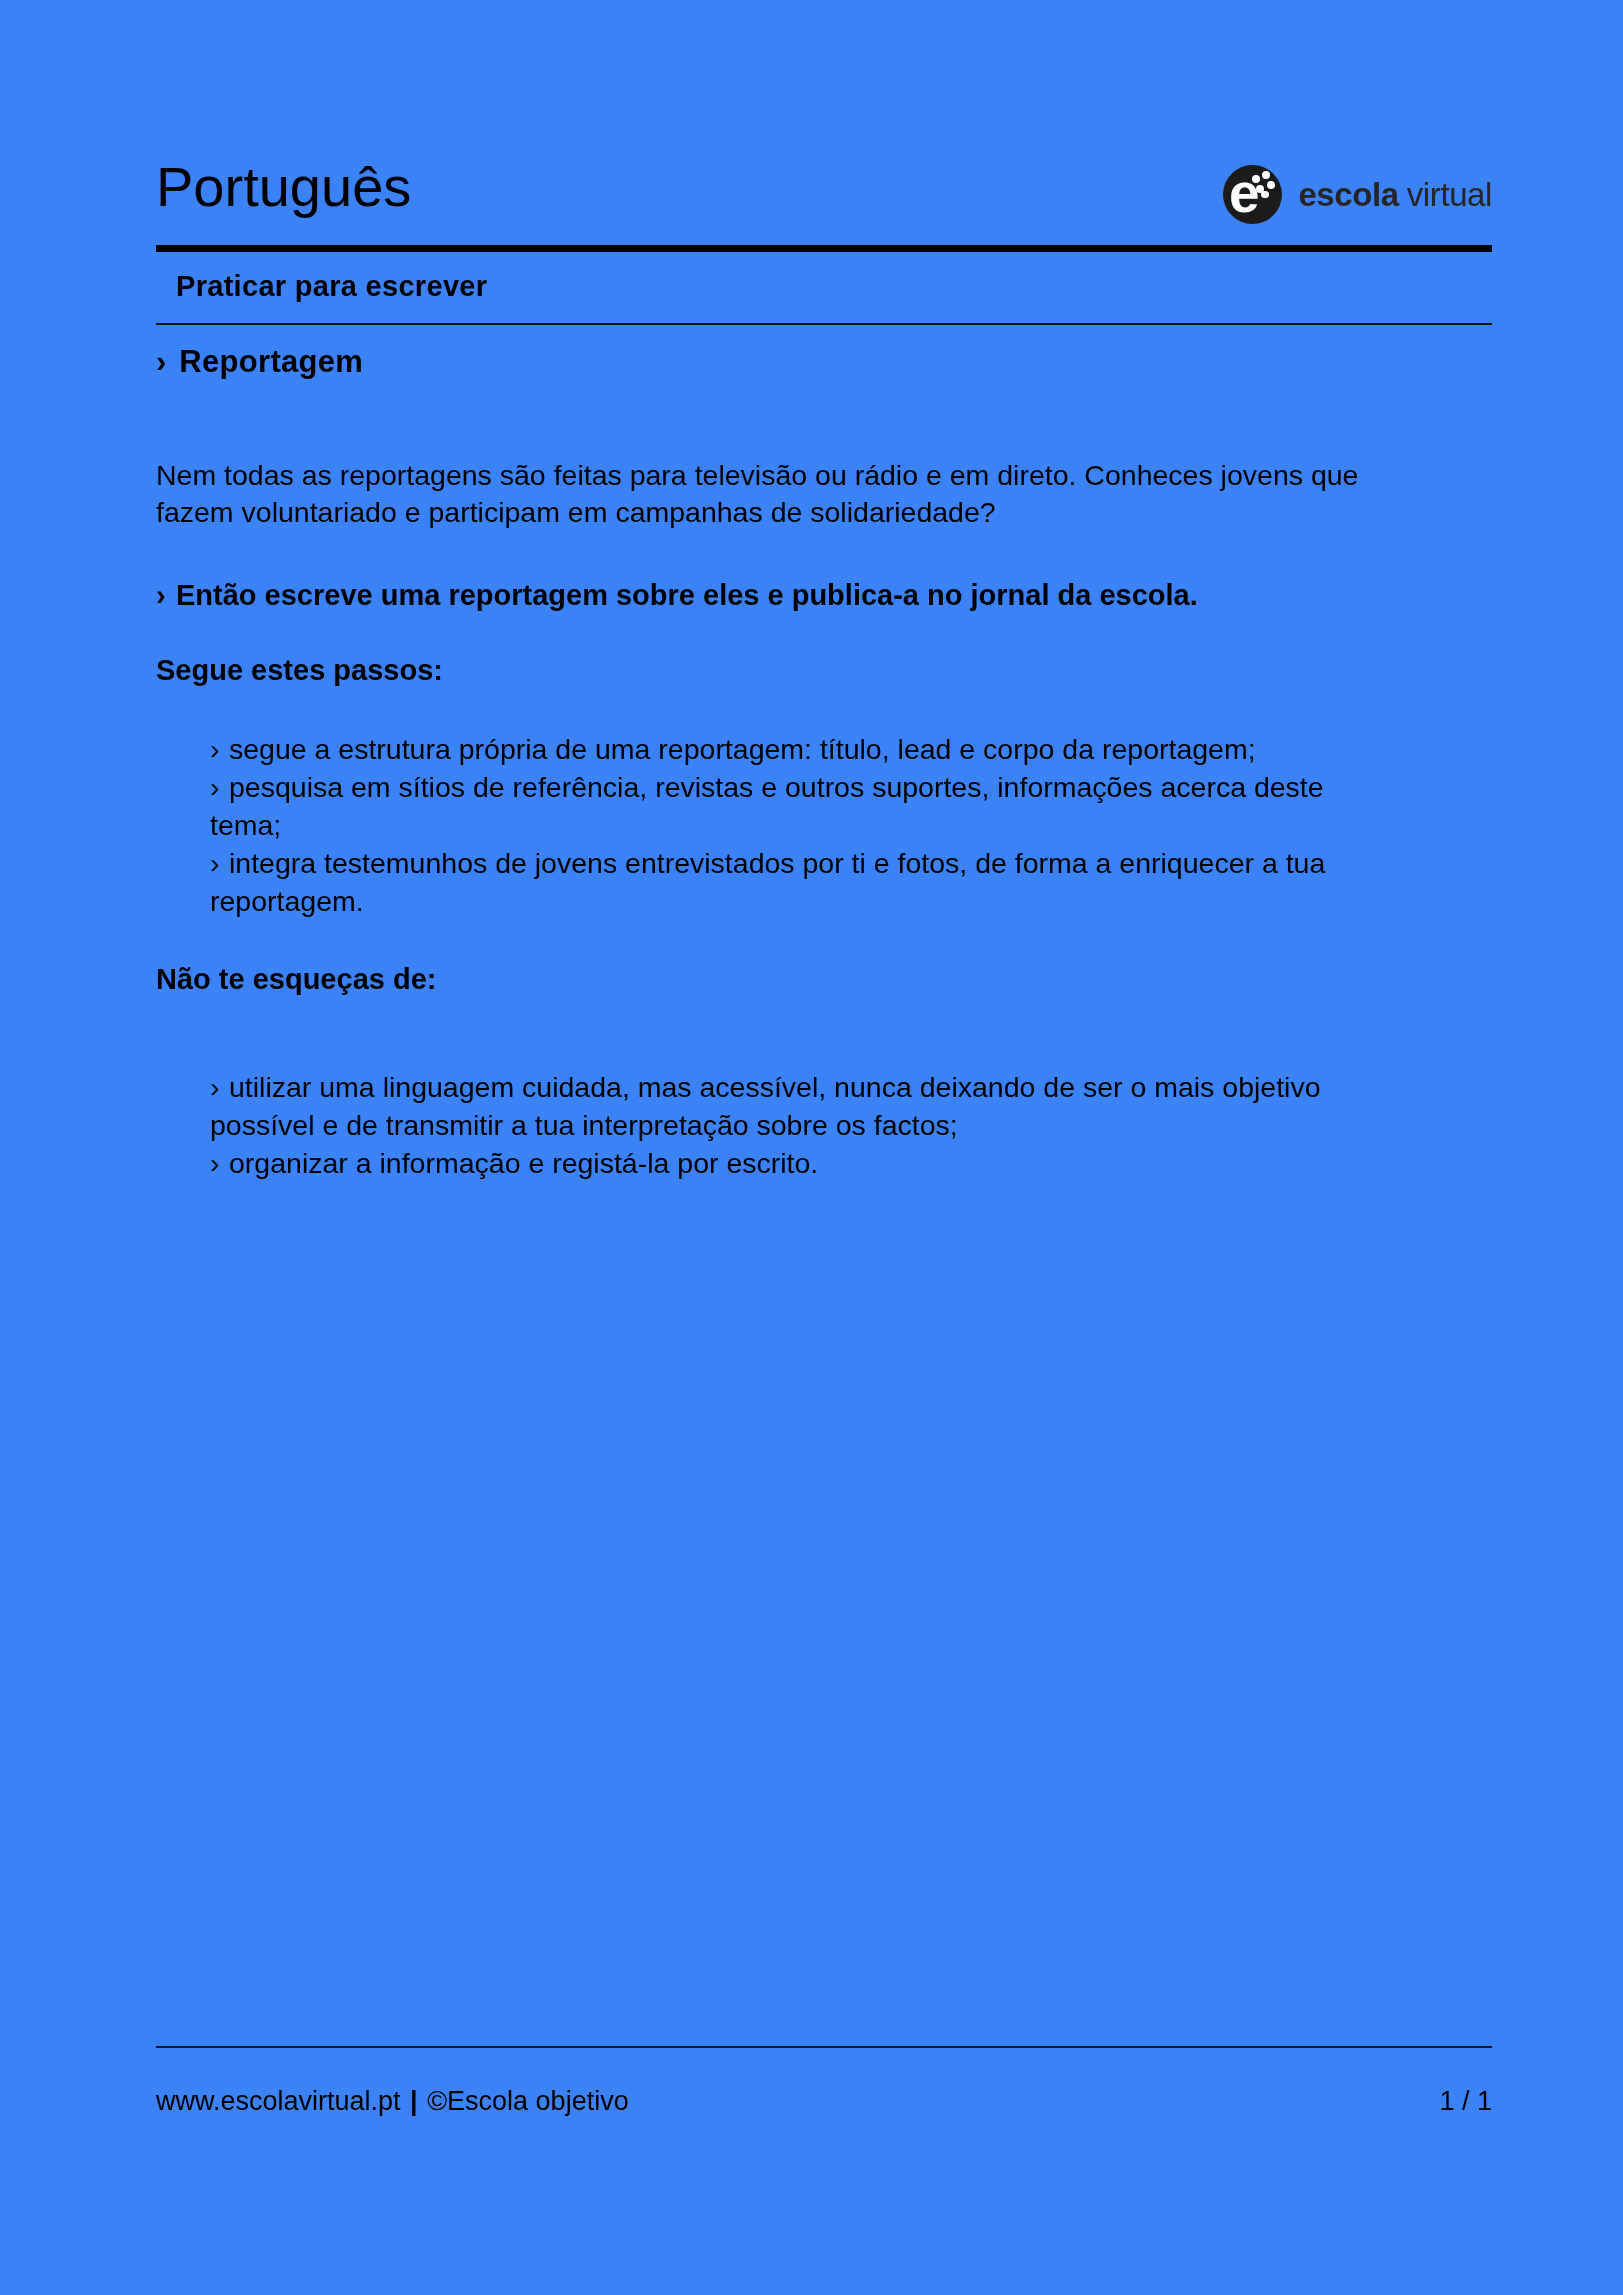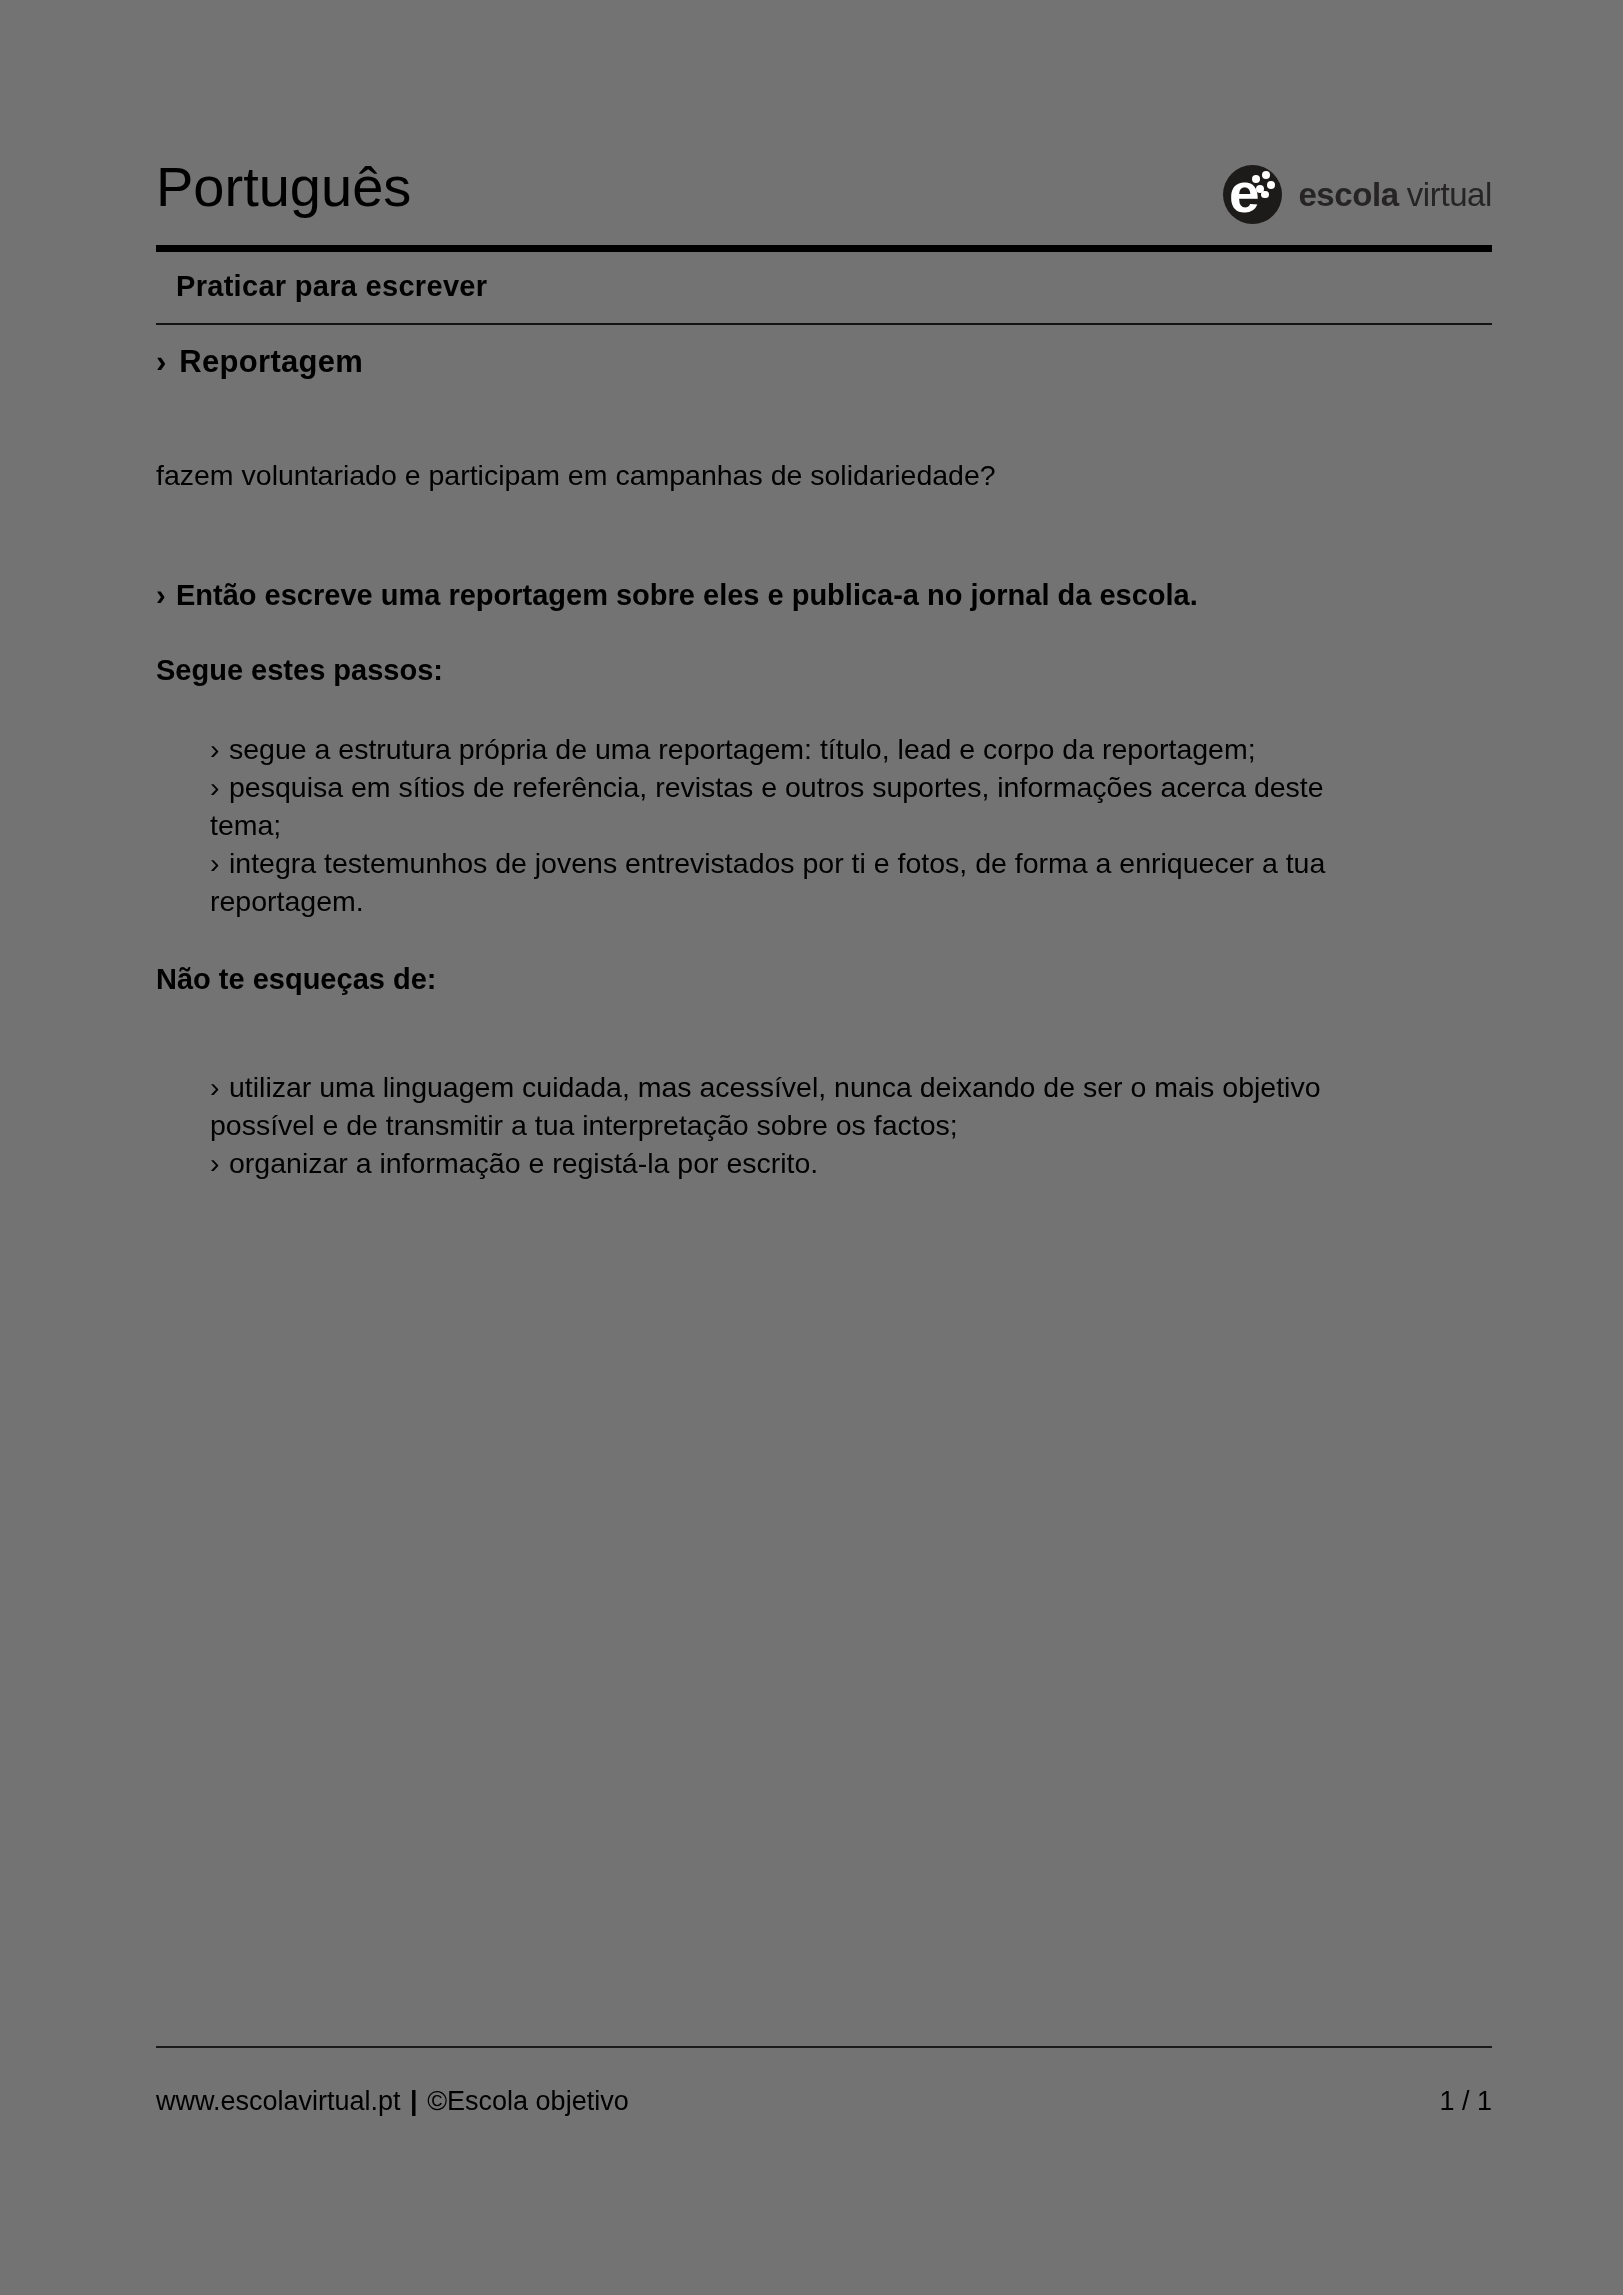--- a/index.html
+++ b/index.html
@@ -4,21 +4,21 @@
 <style>
   html, body {
     margin: 0;
     padding: 0;
     background: #ffffff;
   }
   .page {
     position: relative;
     width: 1623px;
     height: 2295px;
-    background: #737373;
+    background: #3b82f6;
     font-family: "Liberation Sans", "DejaVu Sans", sans-serif;
     color: #000000;
     overflow: hidden;
   }
   .abs { position: absolute; }
 
   
   .title {
     left: 156px;
     top: 155px;
@@ -170,20 +170,21 @@
   <div class="abs rule-thick"></div>
 
   <div class="abs h-section">Praticar para escrever</div>
   <div class="abs rule-thin"></div>
 
   <div class="abs h-sub">
     <span class="marker">›</span><span>Reportagem</span>
   </div>
 
   <div class="abs bodyblock intro">
+    <div class="line">Nem todas as reportagens são feitas para televisão ou rádio e em direto. Conheces jovens que</div>
     <div class="line">fazem voluntariado e participam em campanhas de solidariedade?</div>
   </div>
 
   <div class="abs task">
     <span class="marker">›</span><span>Então escreve uma reportagem sobre eles e publica-a no jornal da escola.</span>
   </div>
 
   <div class="abs h-bold steps-h">Segue estes passos:</div>
 
   <div class="abs list steps-list">

